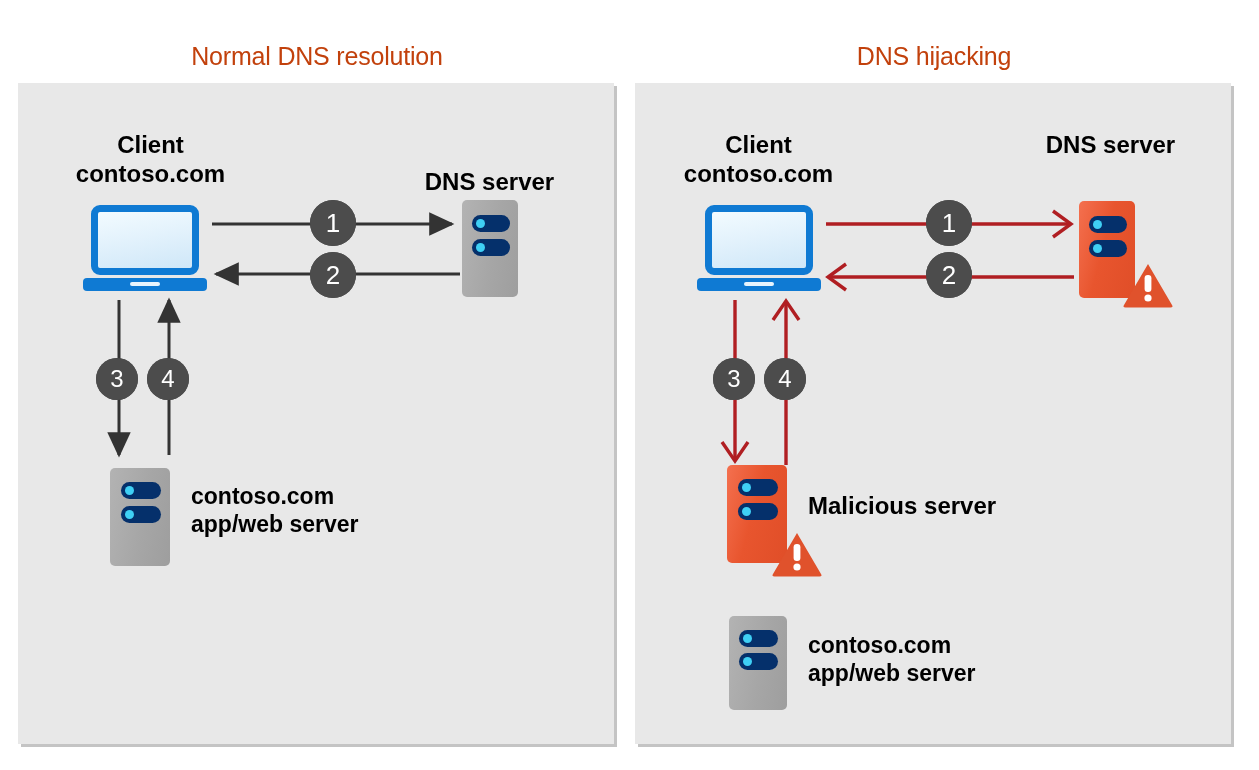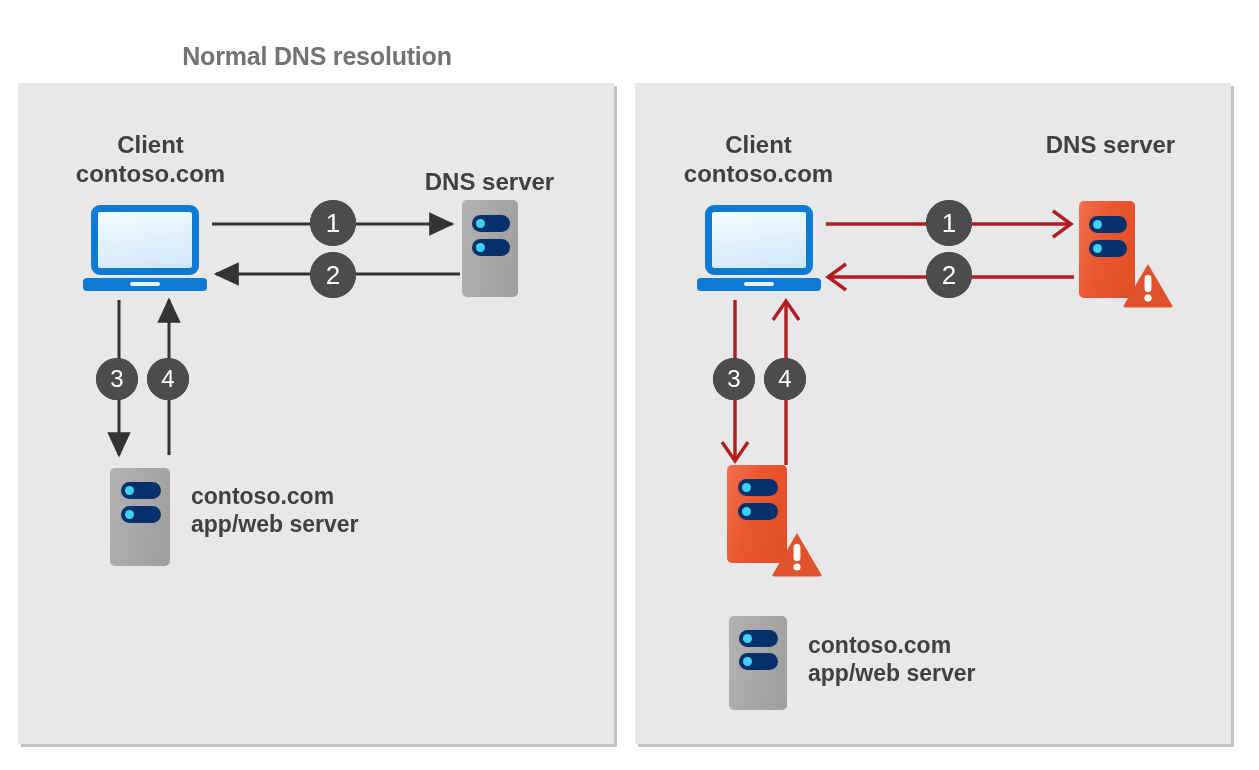--- a/index.html
+++ b/index.html
@@ -20,41 +20,41 @@
     left: 0; top: 0;
     width: 1259px;
     height: 770px;
   }
 
   
   .panel-title {
     position: absolute;
     text-align: center;
     font-size: 25px;
-    font-weight: bold;
-    color: #737373;
+    font-weight: normal;
+    color: #c2410c;
     letter-spacing: -0.2px;
     white-space: nowrap;
   }
   #title-left  { left: 18px;  top: 42px; width: 598px; }
   #title-right { left: 635px; top: 42px; width: 598px; }
 
   
   .panel {
     position: absolute;
     background: #e8e8e8;
     box-shadow: 3px 3px 0 0 #c4c4c4;
   }
   #panel-left  { left: 18px;  top: 83px; width: 596px; height: 661px; }
   #panel-right { left: 635px; top: 83px; width: 596px; height: 661px; }
 
   
   .lbl {
     position: absolute;
-    color: #404040;
+    color: #000000;
     white-space: nowrap;
     line-height: 1.22;
   }
   .lbl.center { text-align: center; }
   .lbl .strong { font-weight: bold; display: block; }
   .lbl .light  { font-weight: bold; display: block; }
   .t20 { font-size: 23px; }
   .t21 { font-size: 24px; }
 
   
@@ -143,20 +143,21 @@
     width: 1259px; height: 770px;
     pointer-events: none;
   }
 </style>
 </head>
 <body>
 
 <div class="stage">
 
   <div class="panel-title" id="title-left">Normal DNS resolution</div>
+  <div class="panel-title" id="title-right">DNS hijacking</div>
 
   <div class="panel" id="panel-left"></div>
 
   <div class="lbl center t21" style="left:48px; top:130px; width:205px;">
     <span class="strong">Client</span>
     <span class="light">contoso.com</span>
   </div>
 
   <div class="laptop" style="left:83px; top:205px;">
     <div class="lid"></div>
@@ -225,20 +226,23 @@
     </div>
   </div>
   <div class="warn" style="left:1122px; top:262px;">
     <svg width="52" height="46" viewBox="0 0 52 46">
       <path d="M26 2 L50 43 Q51.5 45.5 48.5 45.5 L3.5 45.5 Q0.5 45.5 2 43 Z" fill="#e0522c"></path>
       <rect x="22.6" y="13" width="6.8" height="17" rx="3.2" fill="#ffffff"></rect>
       <circle cx="26" cy="36" r="3.6" fill="#ffffff"></circle>
     </svg>
   </div>
 
+  <div class="lbl t21" style="left:808px; top:491px;">
+    <span class="strong">Malicious server</span>
+  </div>
 
   <div class="server red" style="left:727px; top:465px; width:60px; height:98px;">
     <div class="body"></div>
     <div class="bay" style="left:11px; top:14px; width:40px; height:17px;">
       <div class="led" style="left:4px; top:4px; width:9px; height:9px;"></div>
     </div>
     <div class="bay" style="left:11px; top:38px; width:40px; height:17px;">
       <div class="led" style="left:4px; top:4px; width:9px; height:9px;"></div>
     </div>
   </div>

